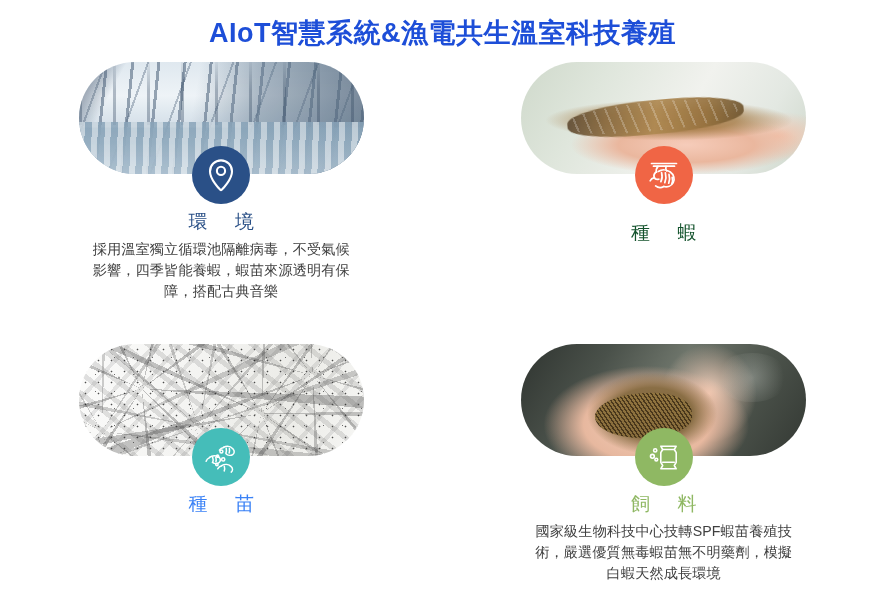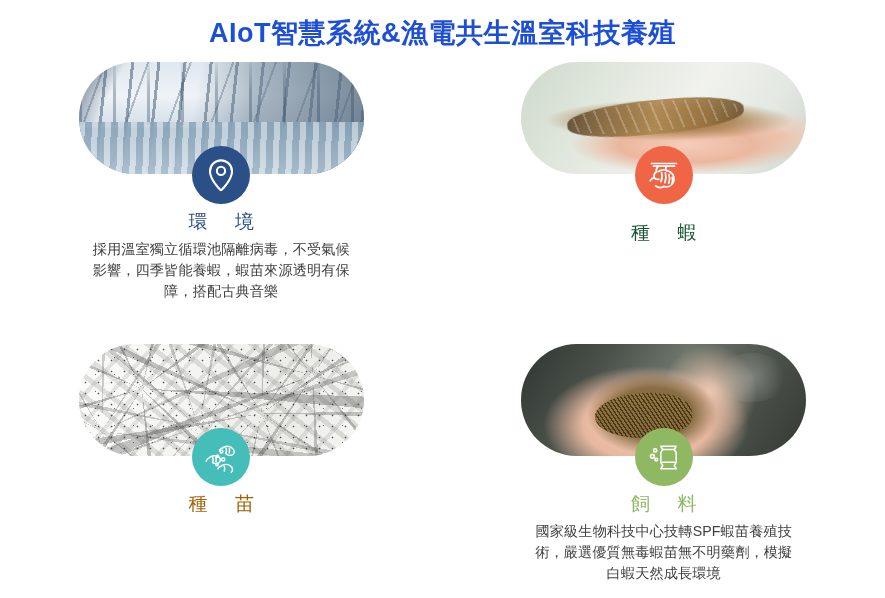--- a/index.html
+++ b/index.html
@@ -282,21 +282,21 @@
             <path d="M18.8 25.8c-1.8.5-3.3 1.6-4.1 3"></path>
             <path d="M21.3 26.2c.5 1.5.4 3.2-.1 4.7"></path>
 
             <circle cx="18.4" cy="11.6" r="1.5"></circle>
             <circle cx="14.6" cy="16.2" r="1.1"></circle>
             <circle cx="20.2" cy="19.4" r="1.6"></circle>
             <circle cx="13.9" cy="24.5" r="1.2"></circle>
           </g>
         </svg>
       </div>
-      <div class="card-label" id="label-2" style="color: #a16207;">種 苗</div>
+      <div class="card-label" id="label-2" style="color: #3b82f6;">種 苗</div>
     </div>
 
     <div class="card">
       <div class="card-photo">
         <div class="photo-surface photo-feed"></div>
       </div>
       <div class="icon-badge" id="badge-3" style="background: rgb(143, 184, 99);">
         <svg width="36" height="34" viewBox="0 0 36 34" aria-hidden="true">
           <g fill="none" stroke="#ffffff" stroke-width="1.6" stroke-linecap="round" stroke-linejoin="round">
             <path d="M14.8 6.2h15.4l-1.9 3.3 1.9 3.2v9.6l-1.9 3.2 1.9 3.3H14.8l1.9-3.3-1.9-3.2v-9.6l1.9-3.2z"></path>

